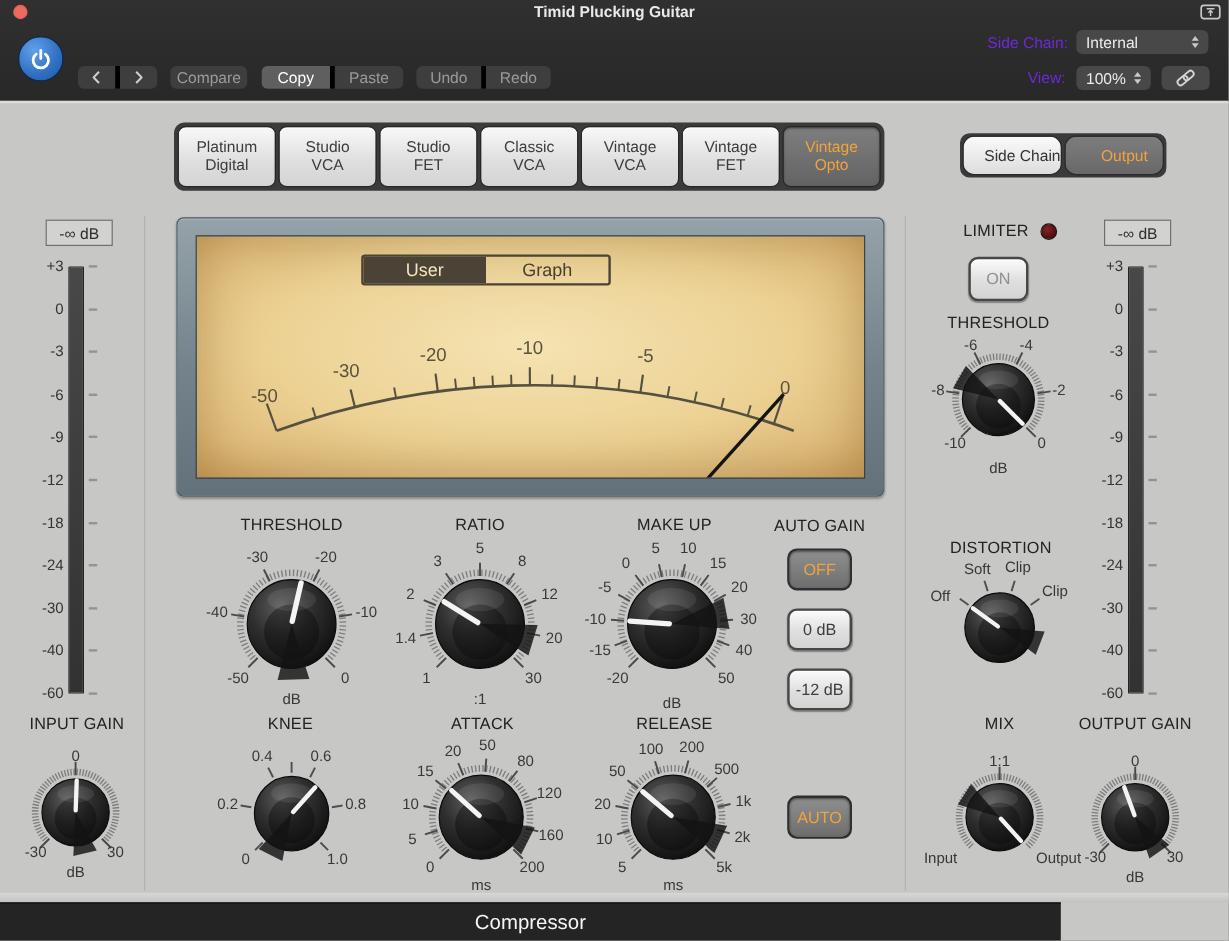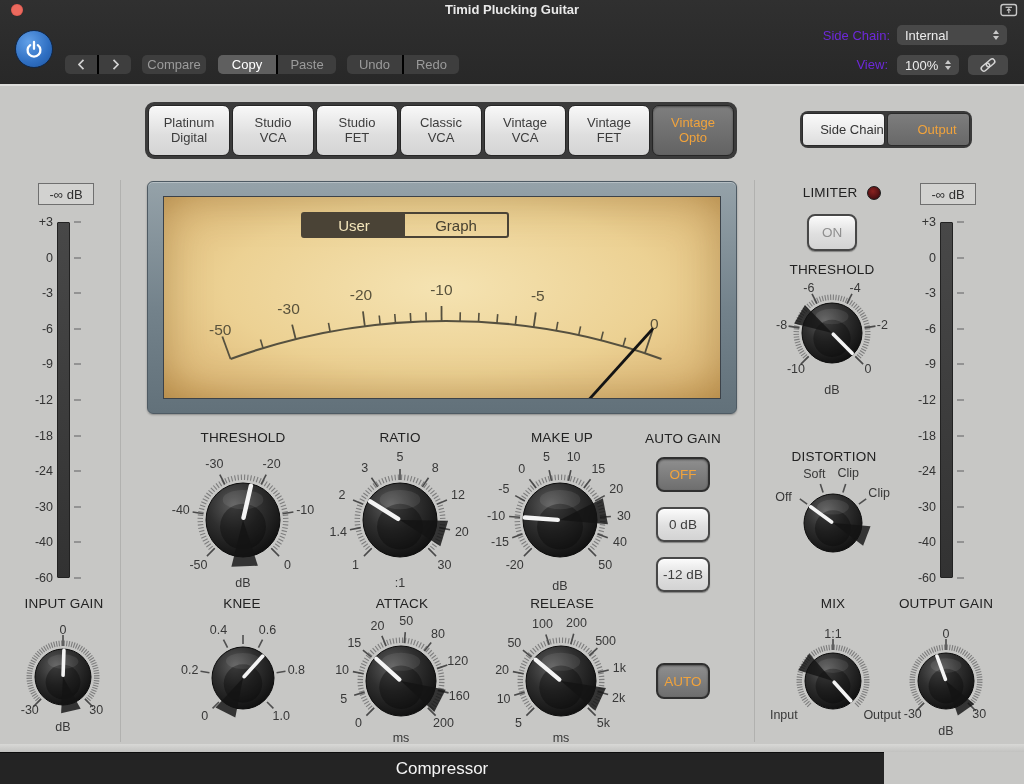--- a/index.html
+++ b/index.html
@@ -10,21 +10,21 @@
   #topbar{left:0;top:0;width:1024px;height:84px;background:linear-gradient(180deg,#303030,#282828);border-bottom:1px solid #141414;}
   #title{left:0;top:2px;width:1024px;text-align:center;color:#e9e9e9;font-size:13px;font-weight:bold;}
   #closedot{left:11px;top:4px;width:12px;height:12px;border-radius:50%;background:#ec6a5e;box-shadow:inset 0 0 1px #a33;}
   #pwr{left:15px;top:30px;width:36px;height:36px;border-radius:50%;border:1px solid #10284a;
        background:radial-gradient(circle at 35% 30%,#62a0e8,#2f6fc2 60%,#1e55a0);display:flex;align-items:center;justify-content:center;}
   .dd{background:#484848;border-radius:5px;color:#ececec;font-size:13px;display:flex;align-items:center;
       justify-content:space-between;padding:0 8px;box-sizing:border-box;}
   .hlabel{color:#6d28d9;font-size:13px;text-align:right;}
   .seg{background:#3e3e3e;border-radius:5px;display:flex;color:#9b9b9b;font-size:13px;align-items:stretch;overflow:hidden;}
   .seg .cell{display:flex;align-items:center;justify-content:center;flex:1;}
-  .seg .cell + .cell{border-left:2px solid #000000;}
+  .seg .cell + .cell{border-left:4px solid #000000;}
   .cell.on{background:#5f5f5f;color:#fff;}
   .stepper{display:flex;flex-direction:column;gap:2px;}
   .tri-up{width:0;height:0;border-left:3.5px solid transparent;border-right:3.5px solid transparent;border-bottom:4px solid #c9c9c9;}
   .tri-dn{width:0;height:0;border-left:3.5px solid transparent;border-right:3.5px solid transparent;border-top:4px solid #c9c9c9;}
   
   #paneltop{left:0;top:84px;width:1024px;height:2px;background:#dddddb;}
   .vline{width:1px;background:#b1b1af;}
   #botstrip{left:0;top:744px;width:1024px;height:8px;background:linear-gradient(180deg,#d8d8d6,#c2c2c0);}
   #botbar{left:0;top:752px;width:884px;height:32px;background:#242424;border-top:1px solid #0d0d0d;
           display:flex;align-items:center;justify-content:center;color:#f5f5f5;font-size:17px;}
@@ -35,21 +35,21 @@
   .btn.dark{background:linear-gradient(180deg,#8f8f8f,#6e6e6e);border:2px solid #2f2f2f;color:#f1a33c;
             box-shadow:inset 0 1px 2px rgba(0,0,0,.45);}
   #models{left:145px;top:102px;width:592px;height:57px;background:#3b3b3b;border-radius:9px;padding:3px;
           box-sizing:border-box;display:flex;gap:2px;}
   .model-btn{flex:1;border-radius:7px;border:1px solid #262626;display:flex;flex-direction:column;align-items:center;
              justify-content:center;font-size:13px;line-height:1.15;color:#3c3c3c;
              background:linear-gradient(180deg,#f8f8f8,#dedede 60%,#d4d4d4);box-shadow:inset 0 1px 0 #fff;}
   .model-btn.sel{background:linear-gradient(180deg,#7e7e7e,#636363);color:#f1a33c;box-shadow:inset 0 1px 2px rgba(0,0,0,.4);}
   #routing{left:800px;top:111px;width:172px;height:37px;background:#3a3a3a;border-radius:8px;padding:2px;
            box-sizing:border-box;display:flex;gap:2px;}
-  .route-btn{flex:1;border-radius:4px;display:flex;align-items:center;justify-content:center;font-size:13px;color:#333;
+  .route-btn{flex:1;border-radius:10px;display:flex;align-items:center;justify-content:center;font-size:13px;color:#333;
              background:linear-gradient(180deg,#fafafa,#ddd);border:1px solid #2a2a2a;padding-left:17px;}
   .route-btn.sel{background:linear-gradient(180deg,#7d7d7d,#686868);color:#f1a33c;}
   
   #vuframe{left:147px;top:181px;width:590px;height:233px;border-radius:6px;border:1px solid #4e5a63;box-sizing:border-box;
            background:linear-gradient(180deg,#95a2a9,#73828b 55%,#62717a);box-shadow:inset 0 1px 0 rgba(255,255,255,.3),0 1px 2px rgba(0,0,0,.3);}
   #vudisplay{left:163px;top:196px;width:558px;height:203px;border:1px solid #3c4249;box-sizing:border-box;overflow:hidden;
              background:radial-gradient(ellipse at 50% 45%,#f5e3b2,#ecd193 55%,#e0bd7d 82%,#d3a964);
              box-shadow:inset 0 0 45px rgba(110,70,15,.35);}
   #vutabs{position:absolute;left:137px;top:15px;width:208px;height:26px;border:2px solid #4a4336;border-radius:3px;
           display:flex;box-sizing:border-box;}

